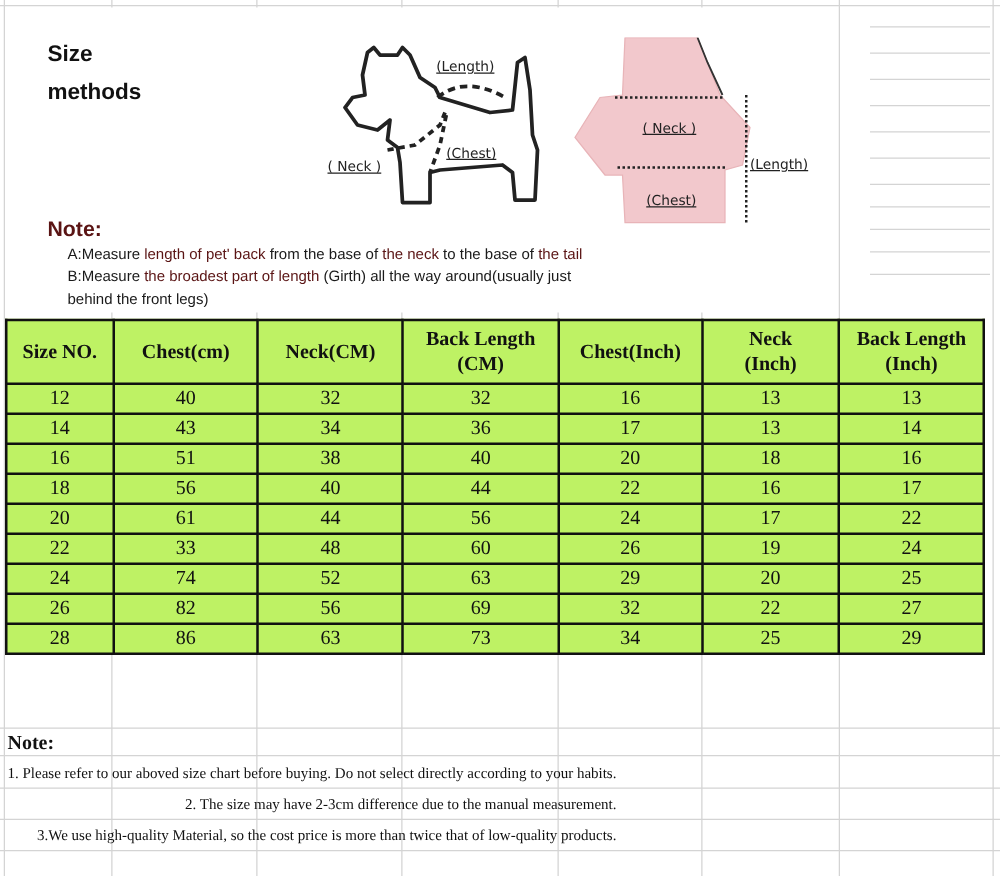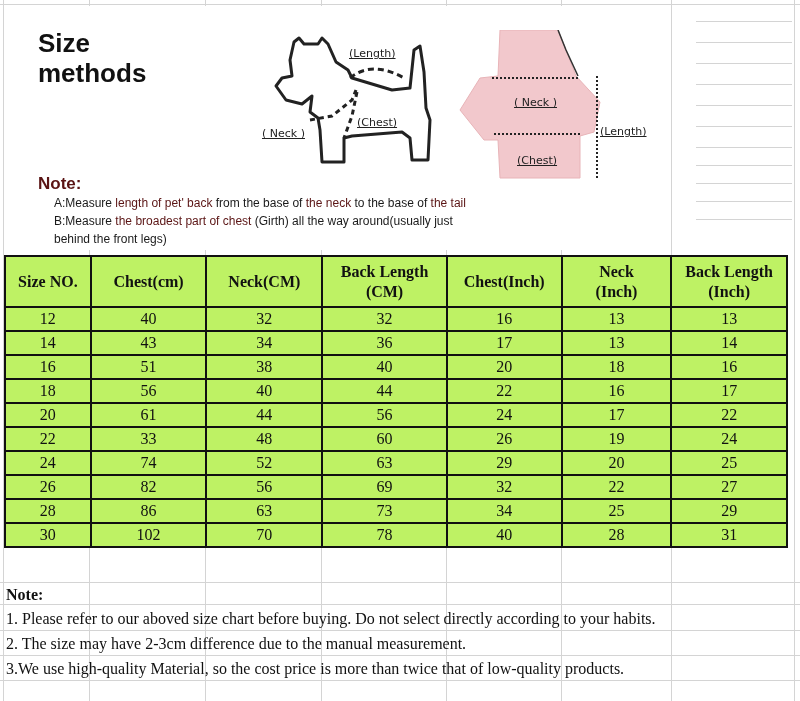--- a/index.html
+++ b/index.html
@@ -12,21 +12,21 @@
     .vline { position: absolute; top: 0; bottom: 0; width: 1px; background: #d4d4d4; }
     .hline { position: absolute; height: 1px; background: #d4d4d4; }
 
     .top-panel {
       position: absolute; left: 4px; top: 6px; width: 640px; height: 244px;
       background: #fff;
     }
     .title {
       position: absolute; left: 38px; top: 28px;
       font-family: "Liberation Sans", sans-serif; font-weight: bold;
-      font-size: 26px; line-height: 30px; color: #111;
+      font-size: 18px; line-height: 30px; color: #111;
     }
     .dog-diagram { position: absolute; left: 252px; top: 20px; width: 200px; height: 160px; }
     .shirt-diagram { position: absolute; left: 440px; top: 30px; width: 230px; height: 160px; }
     .diag-label {
       position: absolute; font-family: "DejaVu Sans", sans-serif; font-size: 11px; color: #222;
       white-space: nowrap;
       text-decoration: underline;
     }
     .note-head {
       position: absolute; left: 38px; top: 174px; font-weight: bold; font-size: 17px; color: #5a1414;
@@ -45,21 +45,21 @@
     table.size-table th, table.size-table td {
       border: 2px solid #111; text-align: center; padding: 0;
     }
     table.size-table th {
       height: 49px; font-size: 16px; font-weight: bold; line-height: 20px;
     }
     table.size-table td { height: 22px; font-size: 16px; line-height: 22px; }
 
     .bottom-notes { position: absolute; left: 6px; top: 584px; font-family: "Liberation Serif", serif; }
     .bn-head { font-weight: bold; font-size: 16px; line-height: 22px; }
-    .bn-line { font-size: 16px; line-height: 25px; white-space: nowrap; }
+    .bn-line { font-size: 12px; line-height: 25px; white-space: nowrap; text-align: right; }
   </style>
 </head>
 <body>
 
 <div class="sheet-bg">
   <div class="vline" style="left:3px"></div>
   <div class="vline" style="left:89px"></div>
   <div class="vline" style="left:205px"></div>
   <div class="vline" style="left:321px"></div>
   <div class="vline" style="left:446px"></div>
@@ -115,21 +115,21 @@
   <span class="diag-label" style="left:74px;top:66px">( Neck )</span>
   <span class="diag-label" style="left:77px;top:124px">(Chest)</span>
   <span class="diag-label" style="left:160px;top:95px">(Length)</span>
 </div>
 
 <div class="note-head">Note:</div>
 <div class="note-line" style="top:196px">
   <span>A:Measure </span><span class="hl">length of pet' back</span><span> from the base of </span><span class="hl">the neck</span><span> to the base of </span><span class="hl">the tail</span>
 </div>
 <div class="note-line" style="top:214px">
-  <span>B:Measure </span><span class="hl">the broadest part of chest</span><span> (Girth) all the way around(usually just</span>
+  <span>B:Measure </span><span class="hl">the broadest part of length</span><span> (Girth) all the way around(usually just</span>
 </div>
 <div class="note-line" style="top:232px">behind the front legs)</div>
 
 <table class="size-table">
   <colgroup>
     <col style="width:86px">
       <col style="width:116px">
       <col style="width:116px">
       <col style="width:125px">
       <col style="width:115px">
@@ -222,29 +222,20 @@
       </tr>
       <tr>
         <td>28</td>
         <td>86</td>
         <td>63</td>
         <td>73</td>
         <td>34</td>
         <td>25</td>
         <td>29</td>
       </tr>
-      <tr>
-        <td>30</td>
-        <td>102</td>
-        <td>70</td>
-        <td>78</td>
-        <td>40</td>
-        <td>28</td>
-        <td>31</td>
-      </tr>
     </tbody>
 </table>
 
 <div class="bottom-notes">
   <div class="bn-head">Note:</div>
   <div class="bn-line">1. Please refer to our aboved size chart before buying. Do not select directly according to your  habits.</div>
   <div class="bn-line">2. The size may have 2-3cm difference due to the manual measurement.</div>
   <div class="bn-line">3.We use high-quality Material, so the cost price is more than twice that of low-quality products.</div>
 </div>
 

